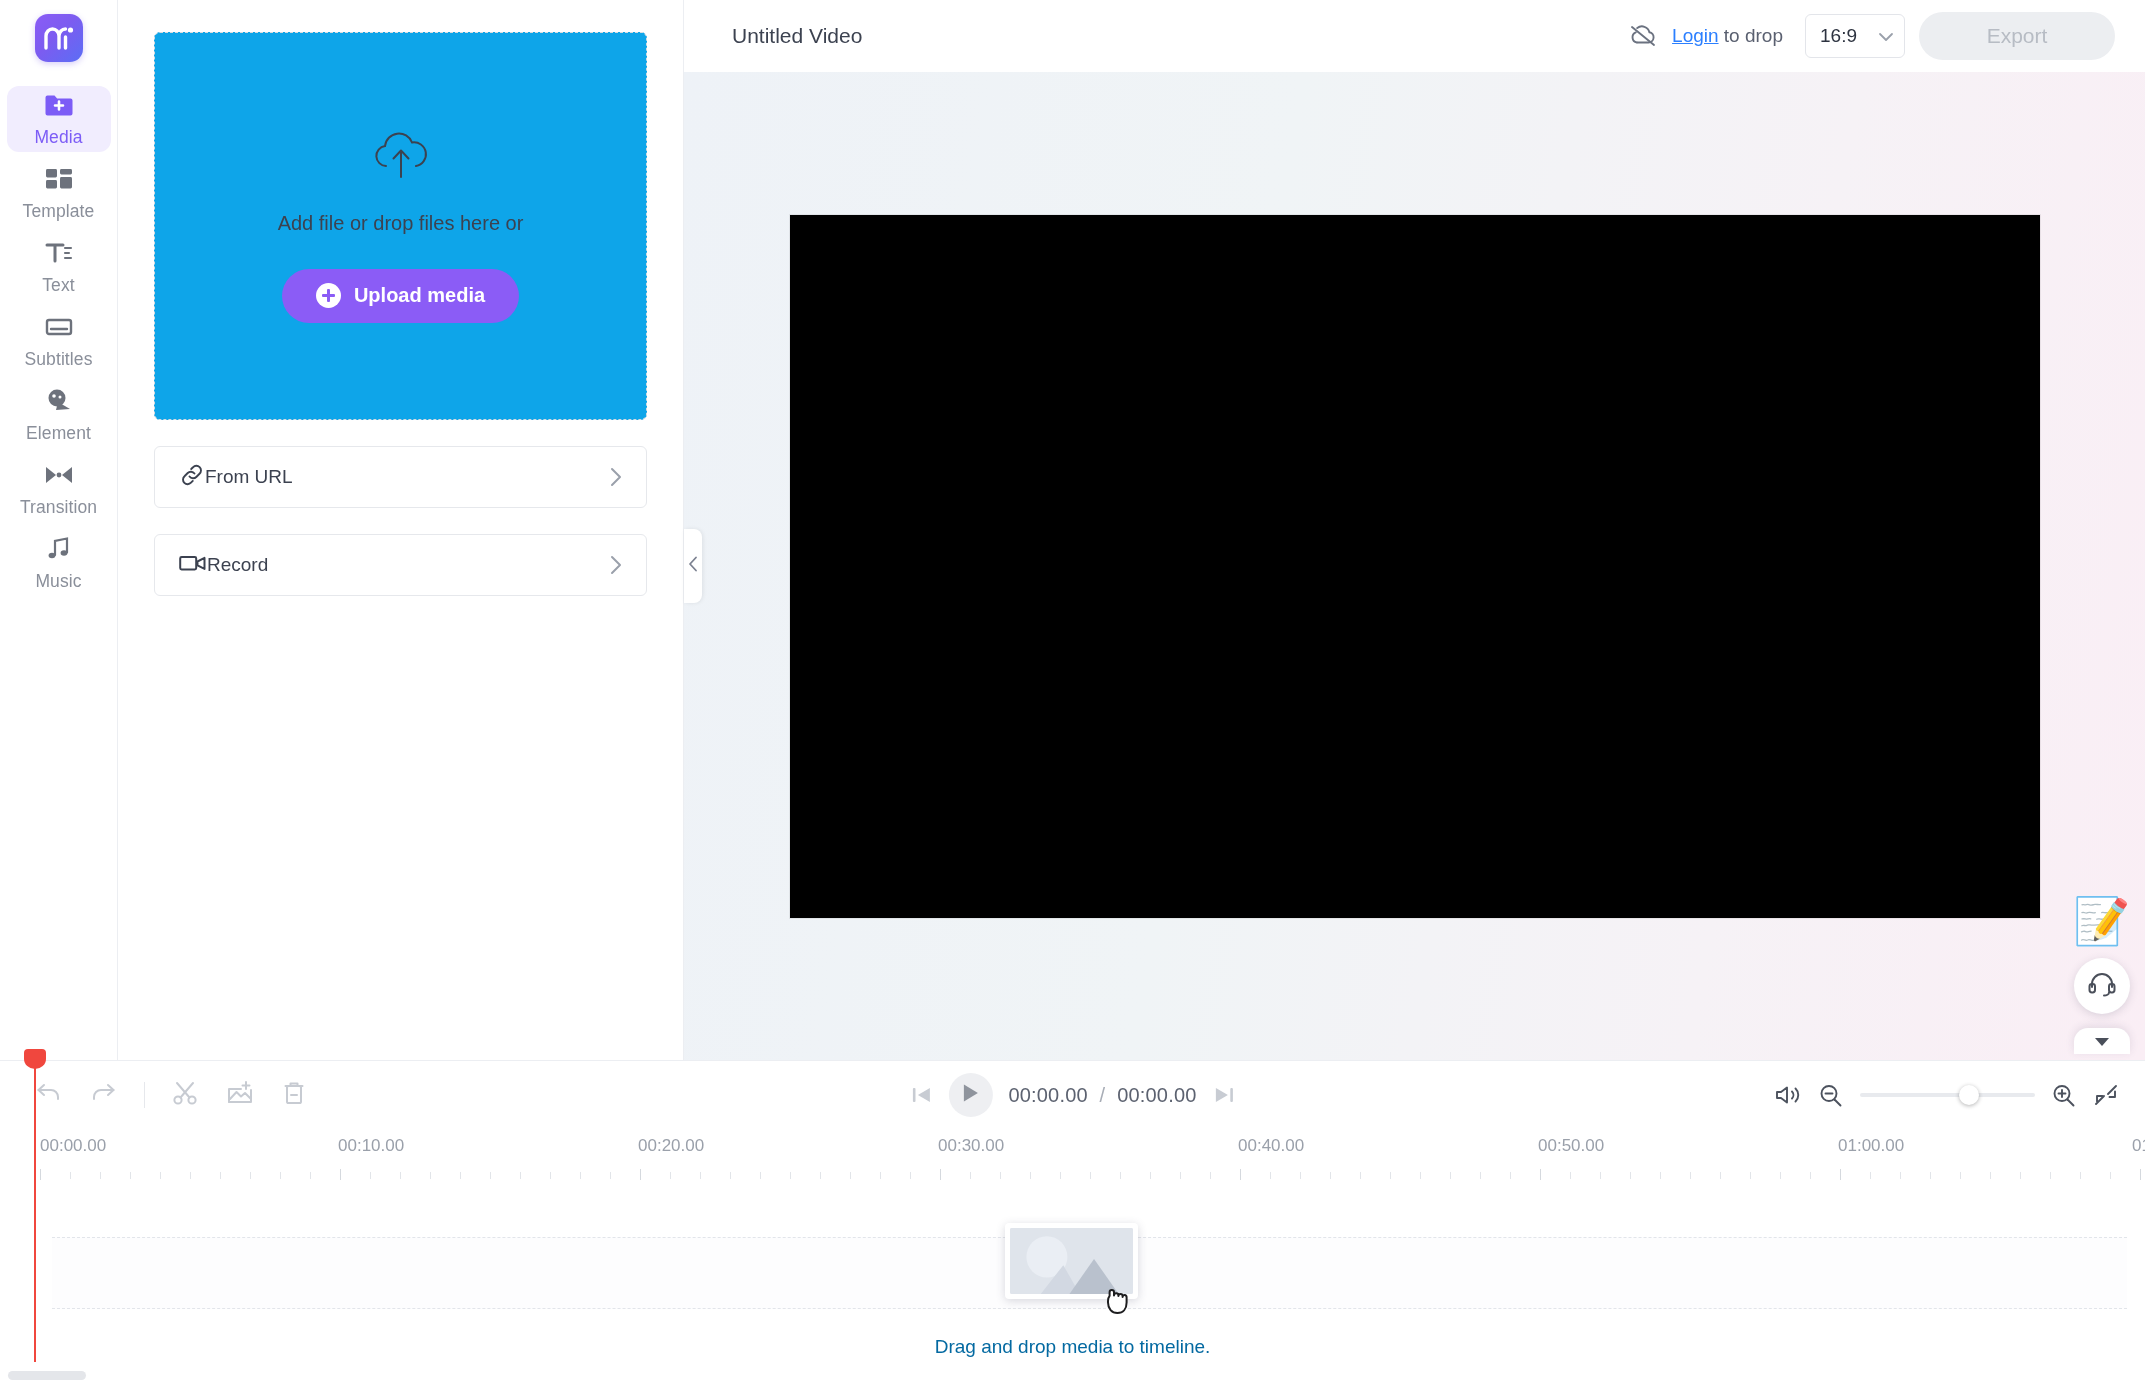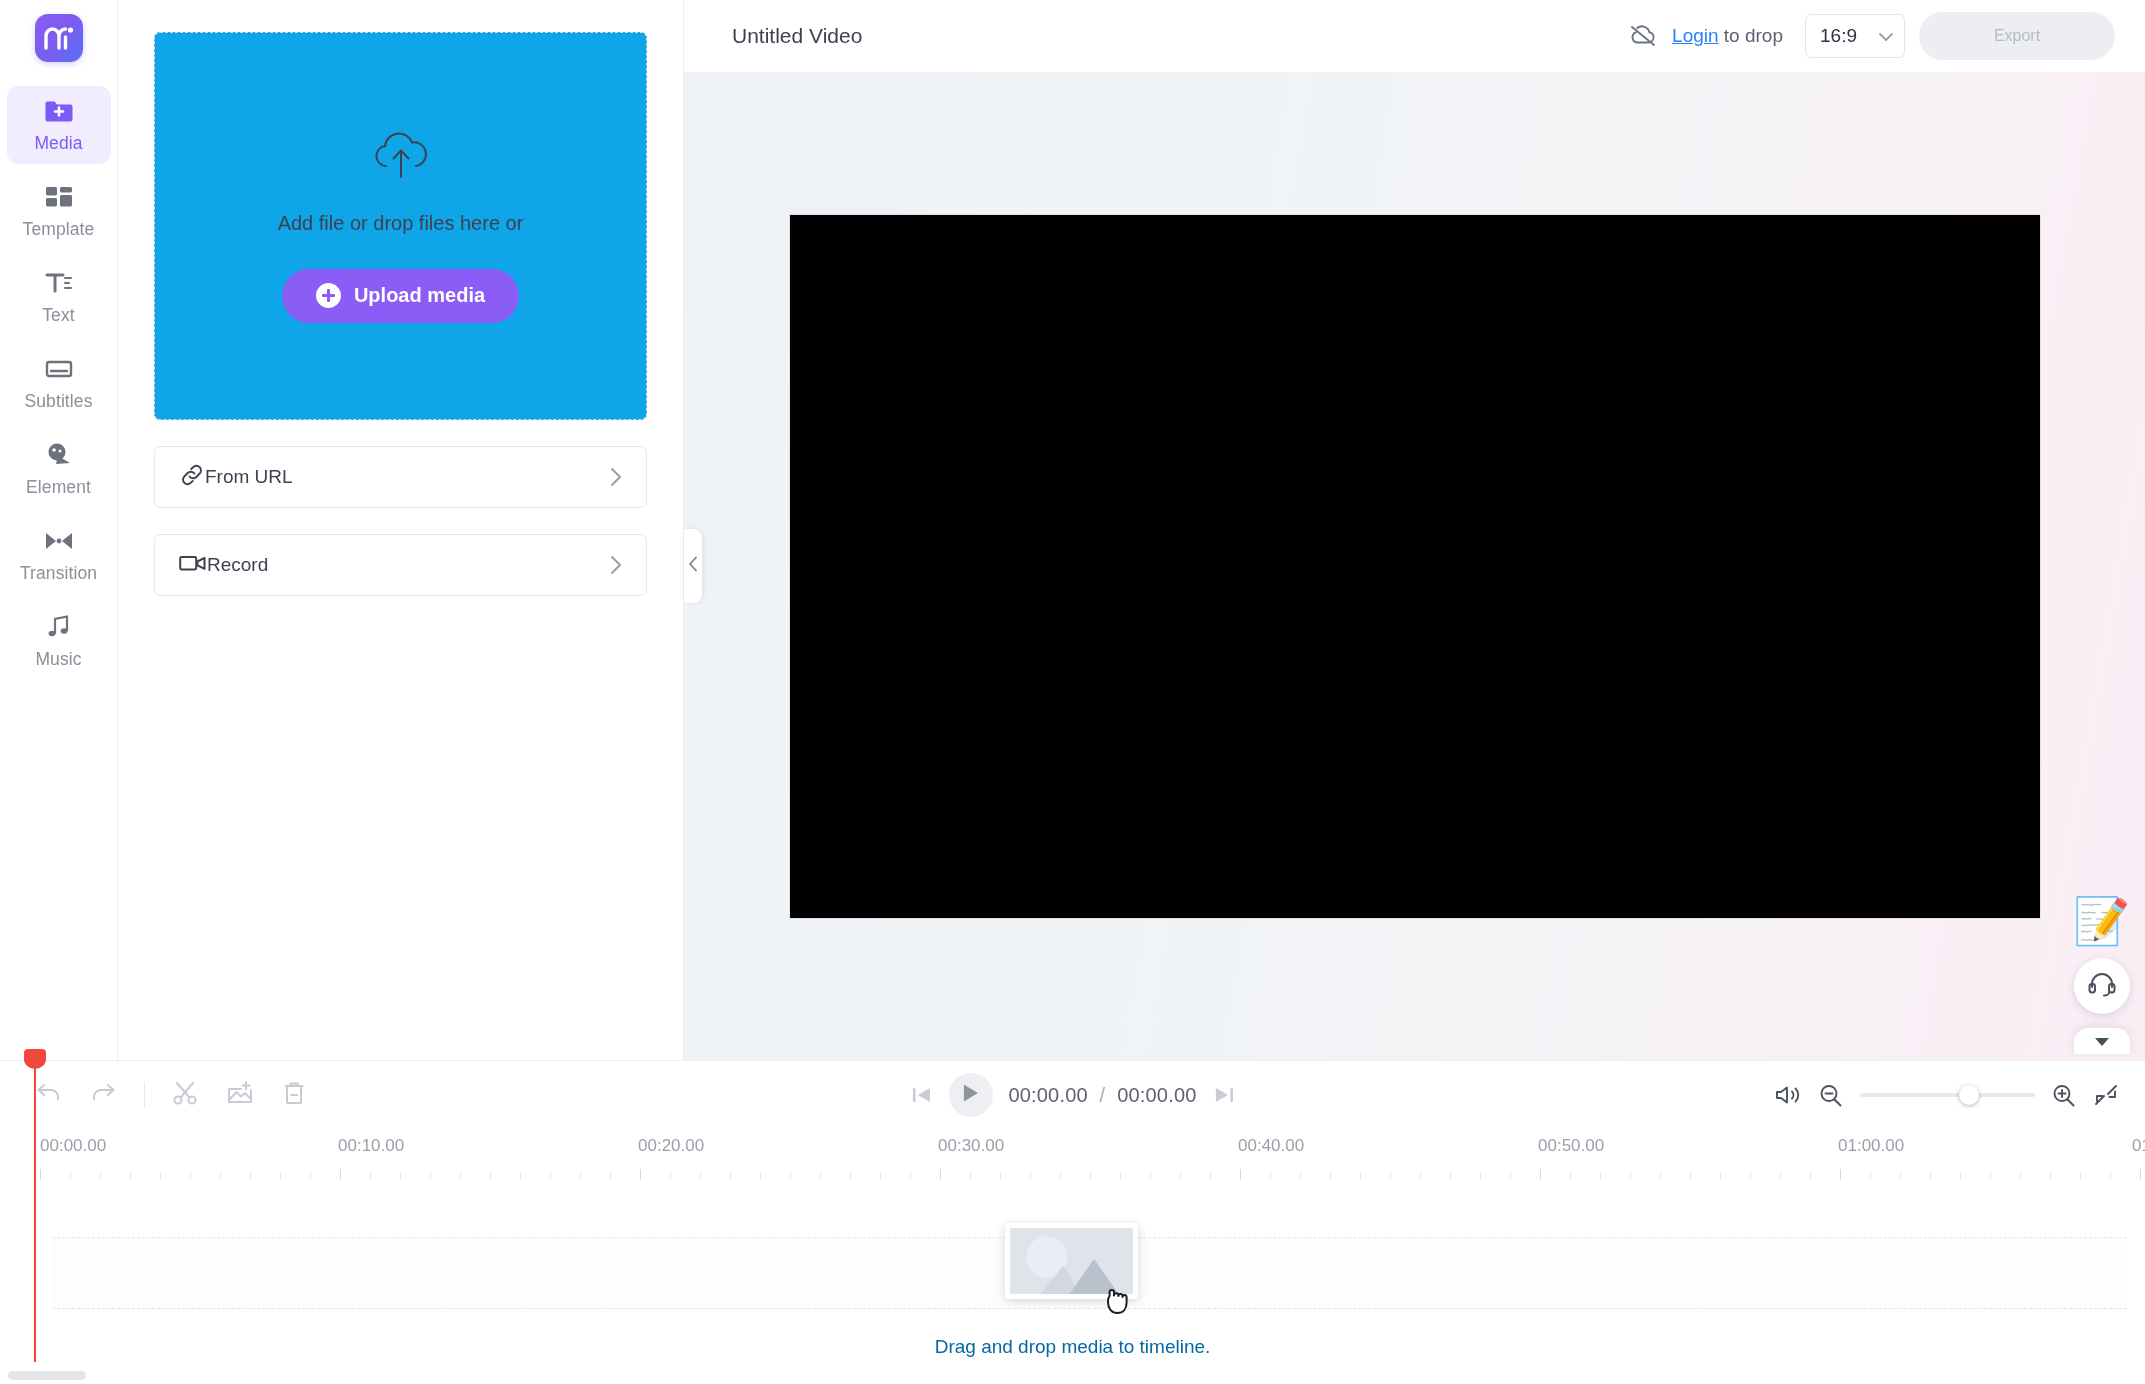--- a/index.html
+++ b/index.html
@@ -22,21 +22,21 @@
     padding-top: 14px;
   }
   .logo {
     width: 48px; height: 48px; border-radius: 13px;
     background: linear-gradient(135deg, #8b5cf6 0%, #7c5cf0 45%, #5b6ef5 100%);
     display: flex; align-items: center; justify-content: center;
     margin-bottom: 24px; box-shadow: 0 2px 6px rgba(110,80,230,.28);
   }
   .logo svg { display:block; }
   .rail-item {
-    width: 104px; height: 78px; border-radius: 12px;
+    width: 104px; height: 66px; border-radius: 12px;
     display: flex; flex-direction: column; align-items: center; justify-content: center;
     gap: 7px; cursor: pointer; color: #8a8f9a; margin-bottom: 8px;
   }
   .rail-item .ri-label { font-size: 17.5px; letter-spacing: .1px; }
   .rail-item.active { background: #f1edfe; color: #7c5cf6; }
   .rail-item.active .ri-label { color: #7c5cf6; font-weight: 500; }
   .rail-ico { width: 30px; height: 30px; display:flex; align-items:center; justify-content:center; }
   .rail-ico svg { display:block; }
 
   
@@ -91,21 +91,21 @@
   .cloud-off { display:flex; align-items:center; color:#6b7280; }
   .save-hint { font-size: 19px; color: #5a6070; margin-right: 8px; }
   .save-hint a { color: #2b7fff; text-decoration: underline; cursor: pointer; }
   .ratio-sel {
     width: 100px; height: 44px; border: 1px solid #e3e5ea; border-radius: 6px;
     display: flex; align-items: center; justify-content: space-between;
     padding: 0 10px 0 14px; font-size: 19px; color: #2d3340; cursor: pointer; background:#fff;
   }
   .export-btn {
     width: 196px; height: 48px; border-radius: 26px; border: none;
-    background: #eceef1; color: #b7bcc4; font-size: 16px; cursor: not-allowed;
+    background: #eceef1; color: #b7bcc4; font-size: 21px; cursor: not-allowed;
     font-family: "Liberation Sans", sans-serif;
   }
   .canvas-area {
     flex: 1; position: relative;
     background: linear-gradient(100deg, #eef2f7 0%, #f0f4f6 38%, #f6f2f6 72%, #faeef5 100%);
     display: flex; align-items: center; justify-content: center;
   }
   .video-canvas {
     width: 1250px; height: 703px; background: #000;
     box-shadow: 0 0 0 1px rgba(0,0,0,.06);

